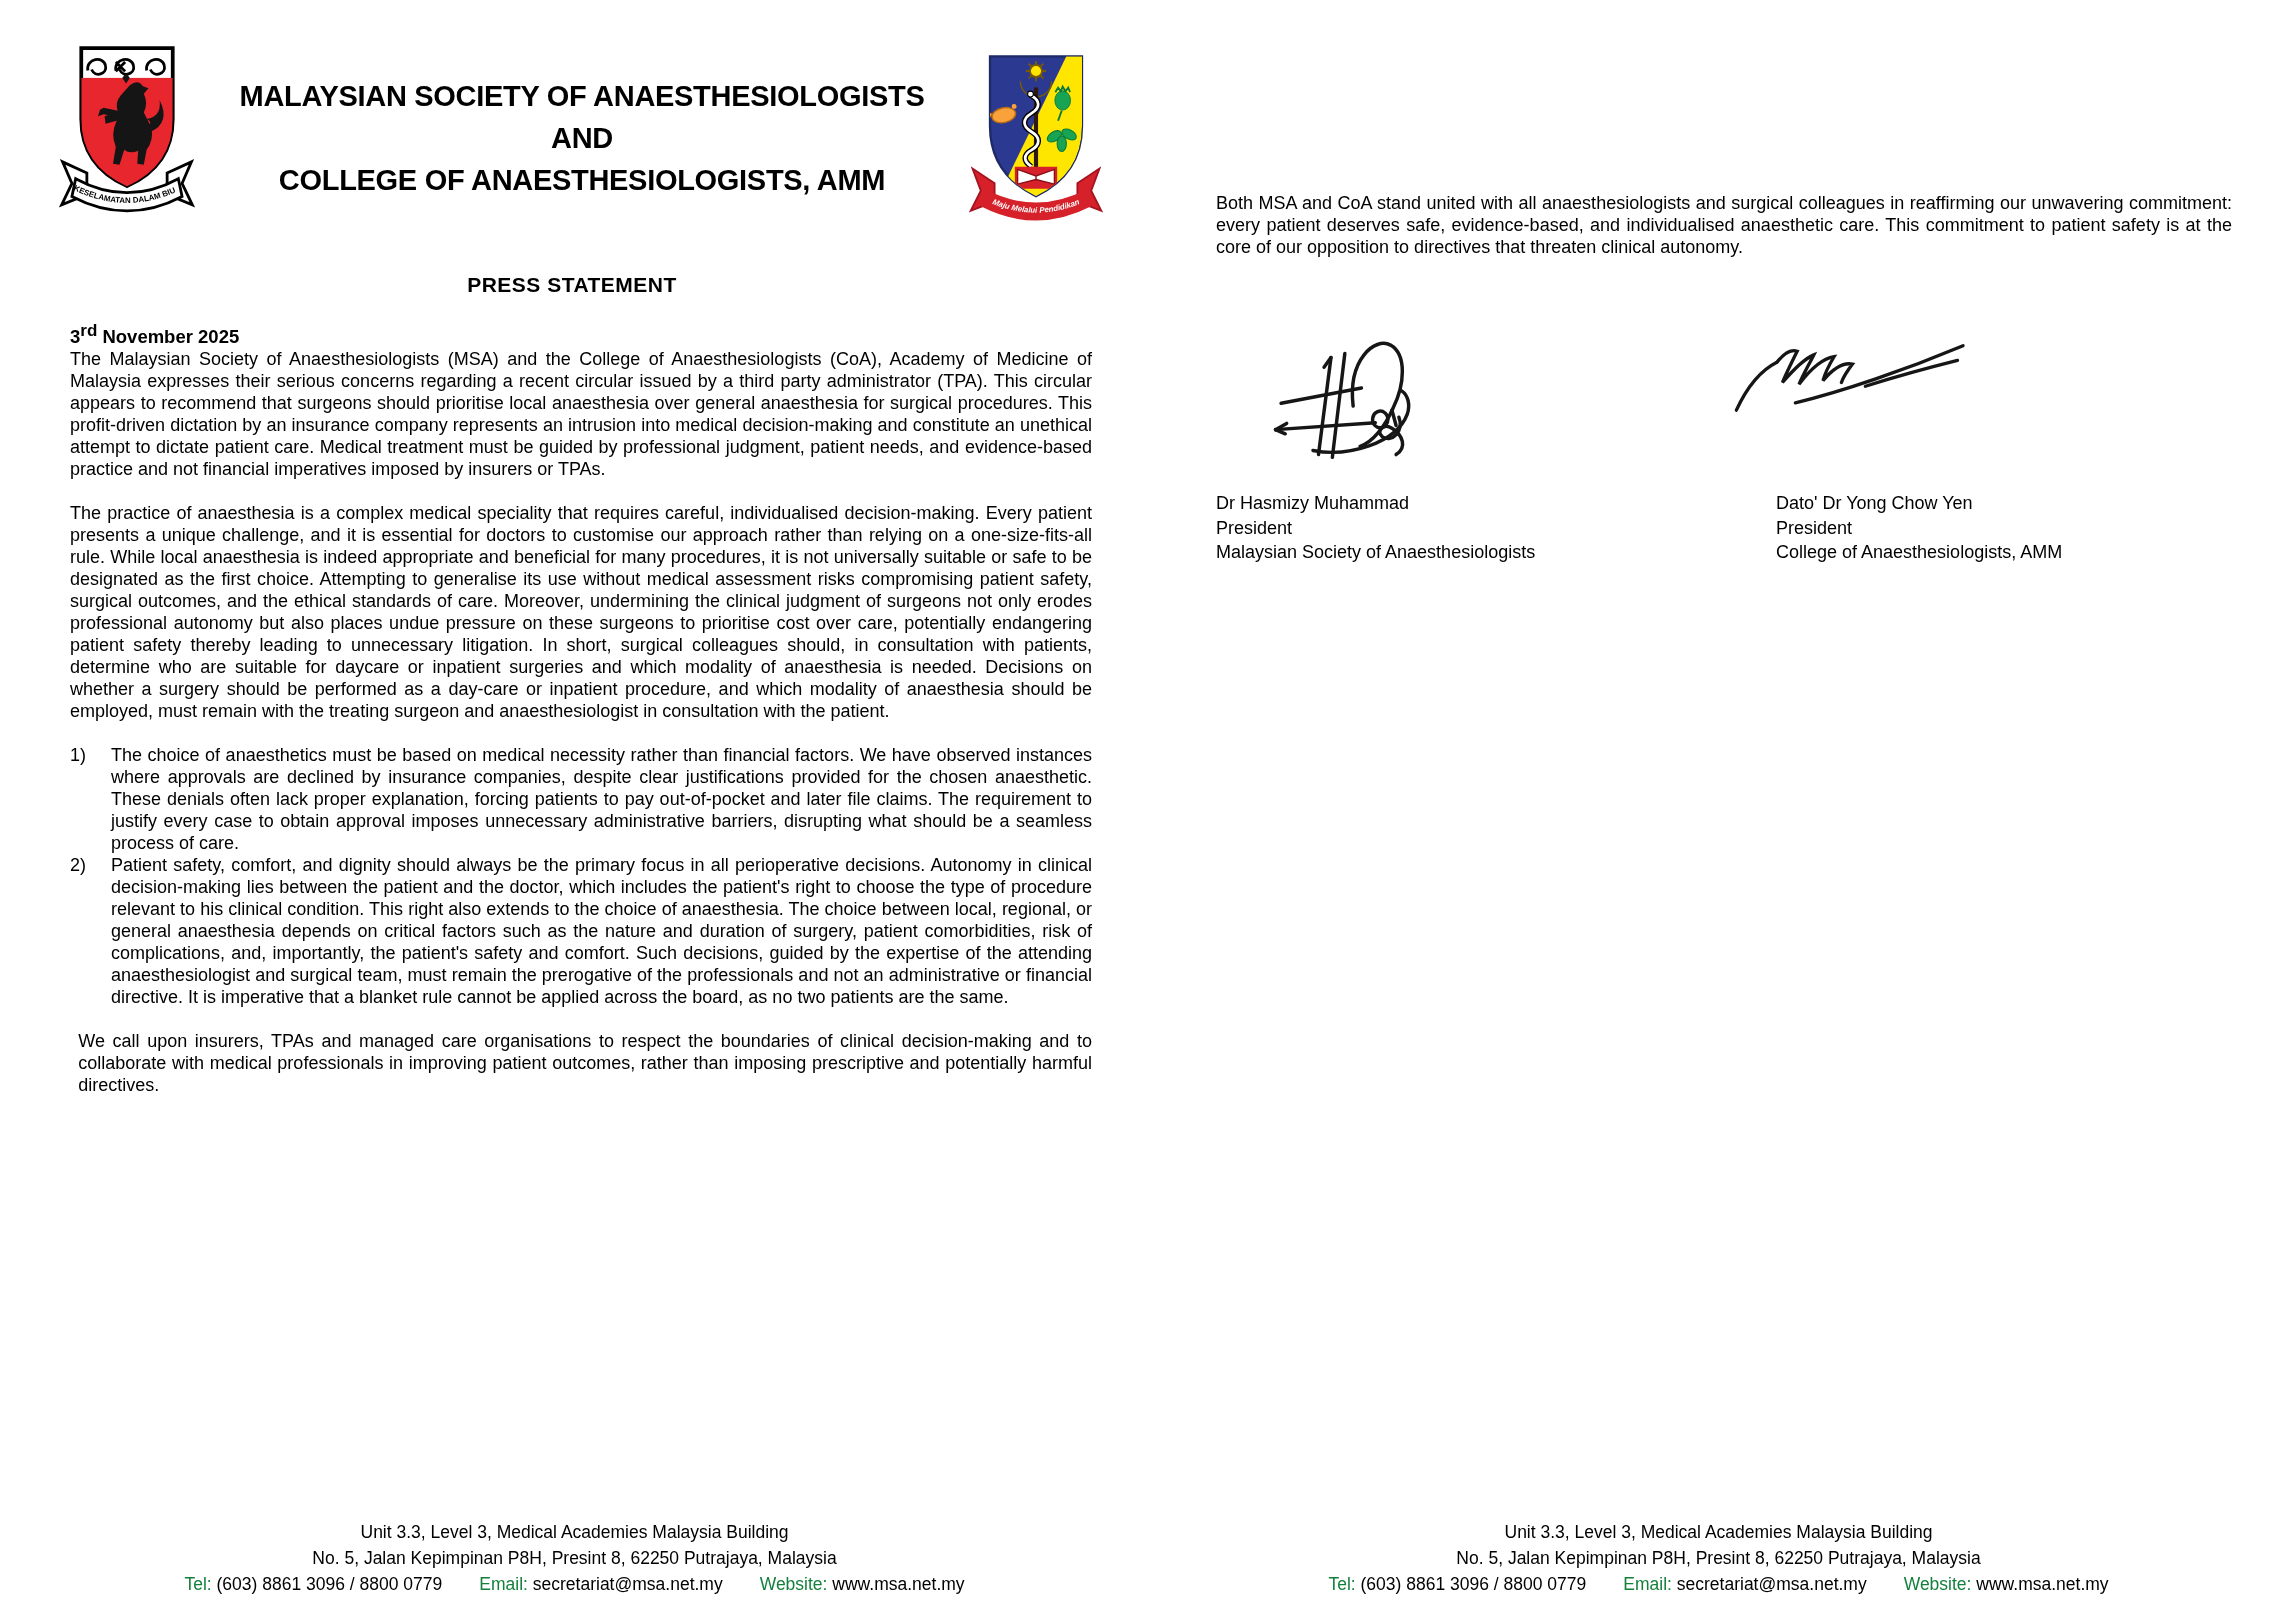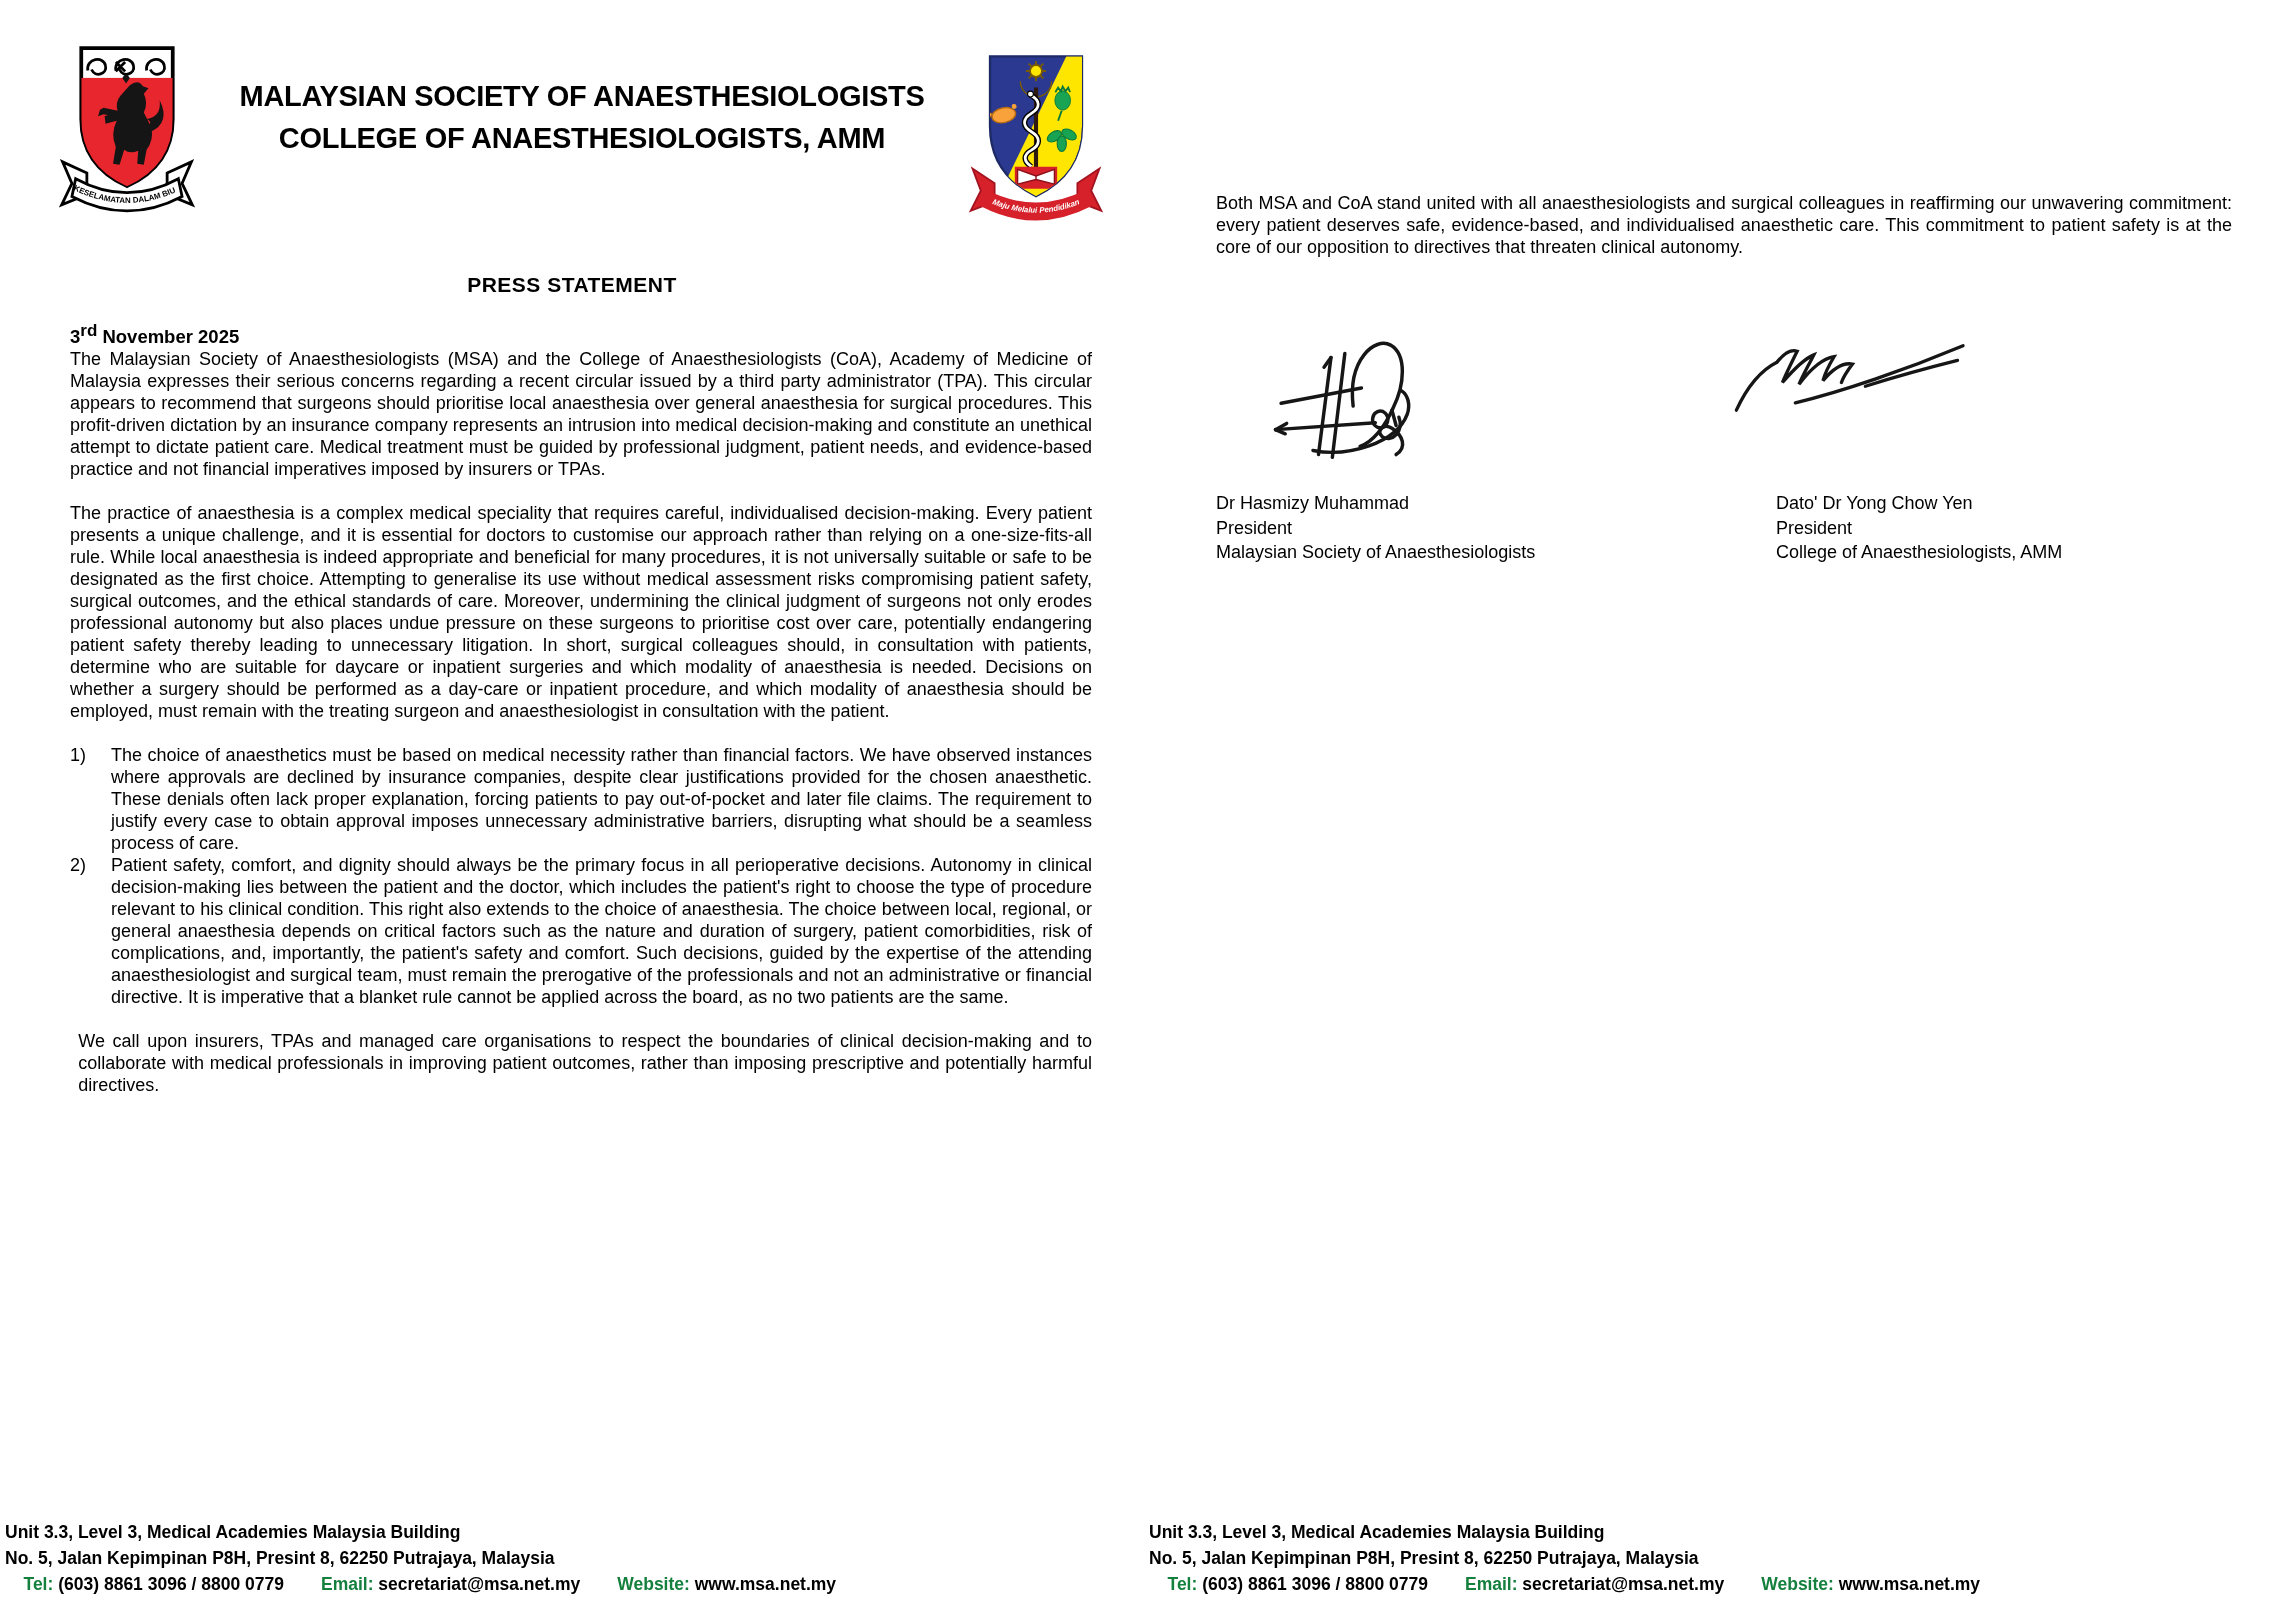--- a/index.html
+++ b/index.html
@@ -34,21 +34,21 @@
   .p2-content{position:absolute;left:72px;right:56px;top:174px;font-size:18px;line-height:22px;}
   .p2-para{text-align:justify;}
   .sig-block{position:absolute;left:72px;right:53px;top:314px;height:295px;text-decoration:underline;}
   .sig-left-svg{position:absolute;left:54px;top:0px;}
   .sig-right-svg{position:absolute;left:513px;top:14.8px;}
   .sig-names{position:absolute;top:177px;font-size:18px;line-height:24.5px;}
   .sig-names.left{left:0;}
   .sig-names.right{left:560px;}
 
   
-  .footer{position:absolute;left:5px;right:0;top:1519px;font-size:17.5px;line-height:26px;font-weight:bold;}
+  .footer{position:absolute;left:5px;right:0;top:1519px;text-align:center;font-size:17.5px;line-height:26px;}
   .footer .lbl{color:#15803d;}
   .footer .grp{margin:0 18.5px;white-space:nowrap;}
 </style>
 </head>
 <body>
 
 <div class="sheet">
 
   <div class="page">
 
@@ -84,20 +84,21 @@
             <path d="M78 56 q9 -7 14 1 l6 2 -5 6 q5 10 0 20 l8 16 q3 14 -5 24 l-3 16 -7 -1 1 -14 q-9 4 -15 -1 l-5 16 -7 -1 3 -18 q-6 -14 1 -28 l-12 3 -1 -8 14 -5 q-3 -10 3 -17 z"></path>
             <path d="M96 92 q16 -2 14 -20 q12 24 -10 34 l-4 -6 q8 -4 0 -8 z"></path>
             <path d="M50 80 l24 5 2 7 -26 -5 -6 2 2 -7 z"></path>
             <path d="M70 48 q4 -8 8 0 l-4 6 z"></path>
           </g>
         </g>
       </svg>
 
       <div class="org-title">
         <div>MALAYSIAN SOCIETY OF ANAESTHESIOLOGISTS</div>
+        <div>AND</div>
         <div>COLLEGE OF ANAESTHESIOLOGISTS, AMM</div>
       </div>
 
       <svg class="crest" width="138" height="185" viewBox="0 0 150 198" style="margin-top:9.2px;">
         <defs>
           <clipPath id="coaShield">
               <path d="M25 14 H125 V90 Q125 142 75 166 Q25 142 25 90 Z"></path>
             </clipPath>
           <path id="coaRibbonCurve" d="M22 172 Q75 196 128 172"></path>
         </defs>

